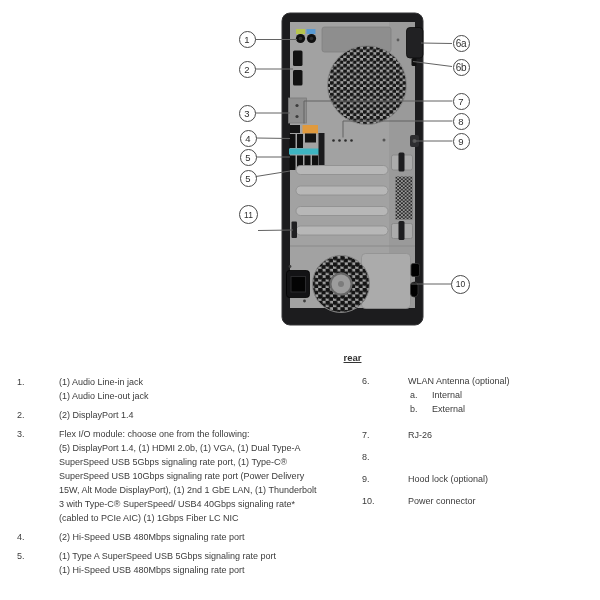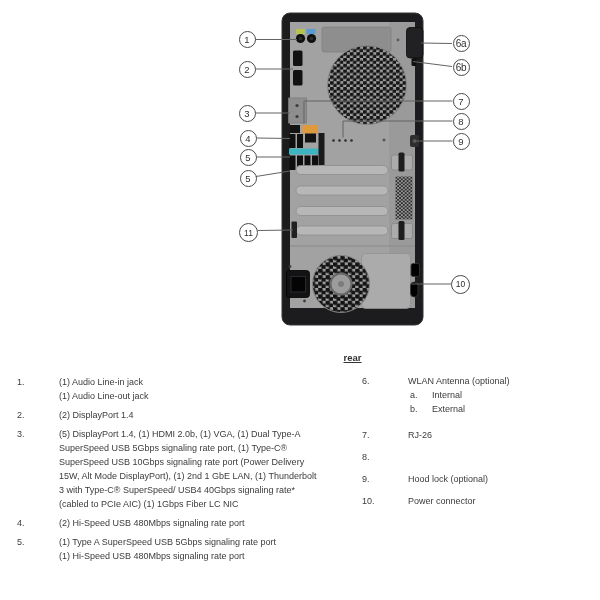--- a/index.html
+++ b/index.html
@@ -182,21 +182,21 @@
     <polyline points="451.5,284 411.5,284"></polyline>
   </g>
 </svg>
 
 <div class="callout" style="left:238.5px;top:31px">1</div>
 <div class="callout" style="left:238.5px;top:60.5px">2</div>
 <div class="callout" style="left:238.5px;top:104.5px">3</div>
 <div class="callout" style="left:239.5px;top:129.5px">4</div>
 <div class="callout" style="left:239.5px;top:148.5px">5</div>
 <div class="callout" style="left:239.5px;top:169.5px">5</div>
-<div class="callout wide" style="left:239px;top:223px">11</div>
+<div class="callout wide" style="left:239px;top:205px">11</div>
 <div class="callout small" style="left:452.5px;top:35px">6a</div>
 <div class="callout small" style="left:452.5px;top:59px">6b</div>
 <div class="callout" style="left:452.5px;top:93px">7</div>
 <div class="callout" style="left:452.5px;top:113px">8</div>
 <div class="callout" style="left:452.5px;top:132.5px">9</div>
 <div class="callout wide" style="left:451px;top:274.5px">10</div>
 
 <div id="caption">rear</div>
 
 <div id="legend-left" class="legend">
@@ -209,20 +209,21 @@
     </div>
     <div class="item">
       <div class="num">2.</div>
       <div class="lines">
         <div class="line">(2) DisplayPort 1.4</div>
       </div>
     </div>
     <div class="item">
       <div class="num">3.</div>
       <div class="lines">
+        <div class="line">Flex I/O module: choose one from the following:</div>
         <div class="line">(5) DisplayPort 1.4, (1) HDMI 2.0b, (1) VGA, (1) Dual Type-A</div>
         <div class="line">SuperSpeed USB 5Gbps signaling rate port, (1) Type-C®</div>
         <div class="line">SuperSpeed USB 10Gbps signaling rate port (Power Delivery</div>
         <div class="line">15W, Alt Mode DisplayPort), (1) 2nd 1 GbE LAN, (1) Thunderbolt</div>
         <div class="line">3 with Type-C® SuperSpeed/ USB4 40Gbps signaling rate*</div>
         <div class="line">(cabled to PCIe AIC) (1) 1Gbps Fiber LC NIC</div>
       </div>
     </div>
     <div class="item">
       <div class="num">4.</div>

